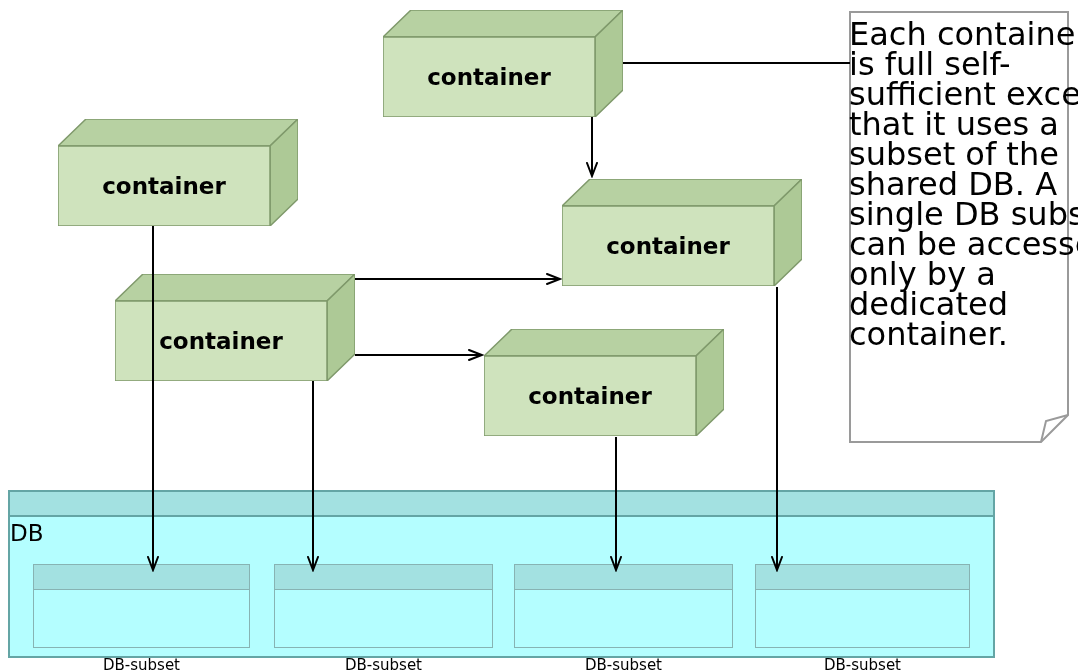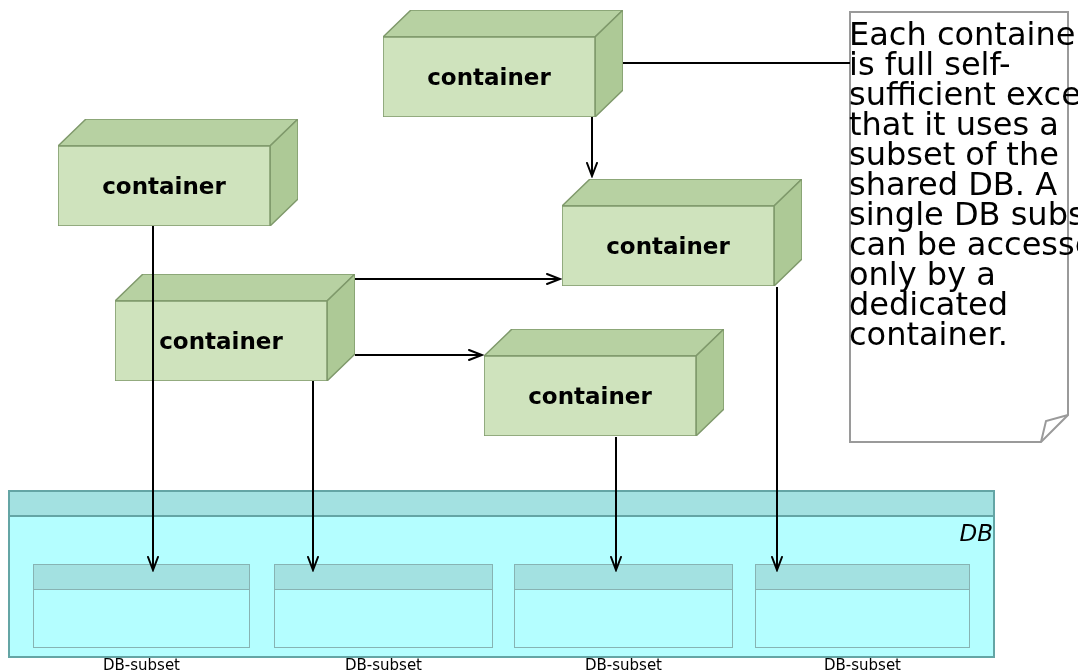--- a/index.html
+++ b/index.html
@@ -29,21 +29,21 @@
     display:flex;align-items:center;justify-content:center;font-size:23px;
   }
   .connectors{position:absolute;left:0;top:0;z-index:5;pointer-events:none;}
 
   .db-box{
     position:absolute;left:8px;top:490px;width:987px;height:168px;box-sizing:border-box;
     background:var(--db-body);border:2px solid var(--db-border);z-index:1;
   }
   .db-band{position:absolute;left:0;top:0;right:0;height:23px;background:var(--db-band);
     border-bottom:2px solid var(--db-border);}
-  .db-title{position:absolute;left:0;top:28px;width:100%;text-align:right;font-size:23px;font-style:italic;}
+  .db-title{position:absolute;left:0;top:28px;width:100%;text-align:left;font-size:23px;}
   .db-subset{
     position:absolute;top:72px;height:84px;box-sizing:border-box;
     background:var(--db-body);border:1px solid var(--subset-border);
   }
   .subset-header{height:24px;background:var(--db-band);border-bottom:1px solid var(--subset-border);}
   .subset-label{height:57px;display:flex;align-items:center;justify-content:center;font-size:15px;margin-top:46px;}
 
   .note{position:absolute;left:849px;top:11px;width:222px;height:434px;z-index:4;}
   .note svg{position:absolute;left:0;top:0;}
   .note-shape{fill:#ffffff;stroke:var(--note-border);stroke-width:2;}

